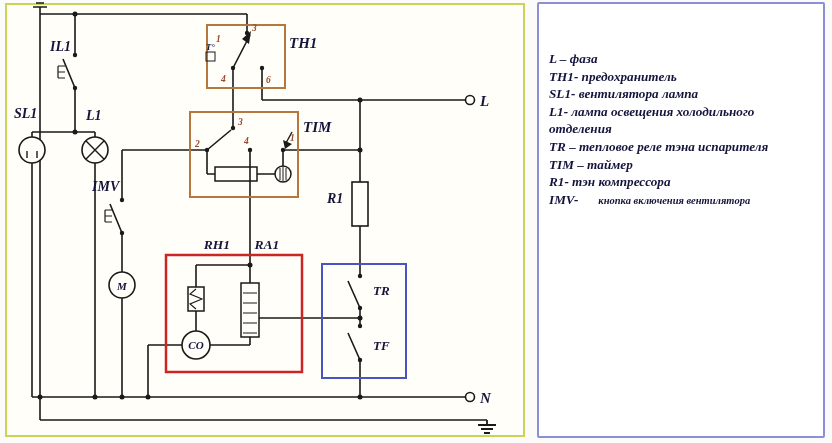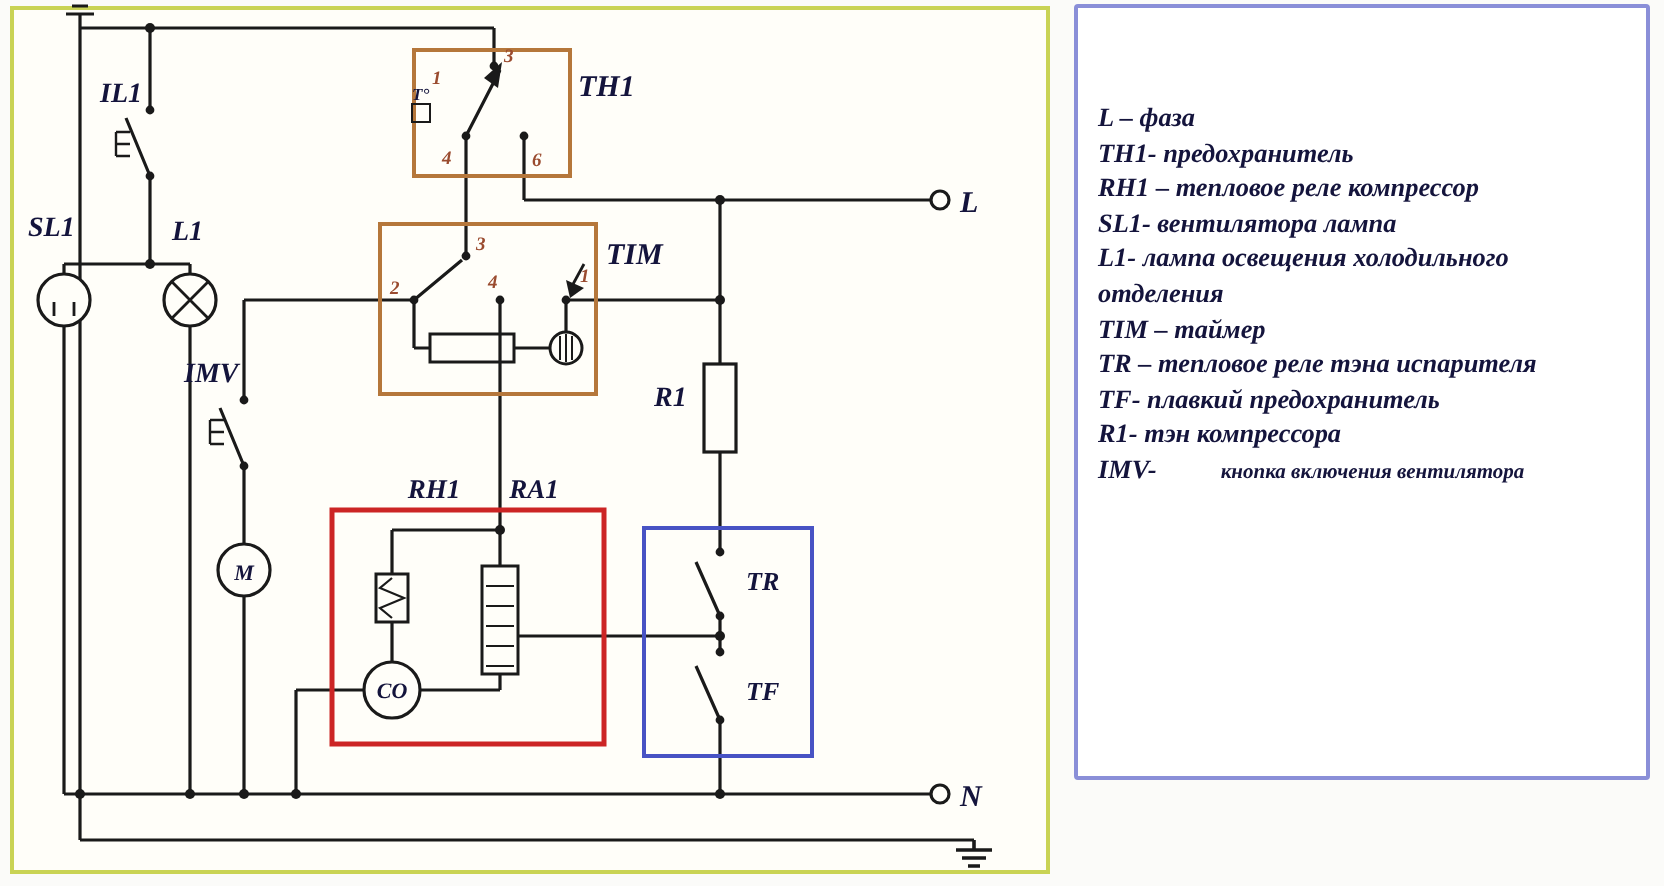--- a/index.html
+++ b/index.html
@@ -1,26 +1,26 @@
 <!DOCTYPE html>
 <html><head>
 <meta charset="utf-8">
 <style>
   html,body{margin:0;padding:0;background:#fbfbf9;}
   .stage{position:relative;width:832px;height:443px;background:#fbfbf9;
          font-family:"Liberation Serif",serif;overflow:hidden;}
   .schematic-panel{position:absolute;left:0;top:0;width:530px;height:443px;}
   svg text{font-family:"Liberation Serif",serif;font-style:italic;font-weight:bold;fill:#14143c;}
   svg text.contact{fill:#9a4b2f;font-size:9.5px;}
-  .legend-panel{position:absolute;left:537px;top:2px;width:288px;height:388px;
+  .legend-panel{position:absolute;left:537px;top:2px;width:288px;height:436px;
                 background:#ffffff;border:2px solid #8a8fd8;border-radius:2px;
                 box-sizing:border-box;padding:46px 8px 0 10px;}
   .legend-item{font-size:13.2px;font-weight:bold;font-style:italic;color:#14143c;
                line-height:17.6px;}
-  .legend-imv .imv-small{font-size:10.5px;margin-left:32px;}
+  .legend-imv .imv-small{font-size:10.5px;margin-left:20px;}
 </style>
 </head>
 <body>
 
 <div class="stage">
 
   <div class="schematic-panel">
     <svg width="530" height="443" viewBox="0 0 530 443">
 
       <rect x="6" y="4" width="518" height="432" fill="#fffef9" stroke="#c9d355" stroke-width="2"></rect>
@@ -153,25 +153,23 @@
       <text class="contact" x="238" y="125">3</text>
       <text class="contact" x="195" y="147">2</text>
       <text class="contact" x="244" y="144">4</text>
       <text class="contact" x="290" y="141">1</text>
     </svg>
   </div>
 
   <div class="legend-panel">
     <div class="legend-item">L – фаза</div>
     <div class="legend-item">TH1- предохранитель</div>
-    <div class="legend-item">RH1 – тепловое реле компрессор</div>
     <div class="legend-item">SL1- вентилятора лампа</div>
     <div class="legend-item">L1- лампа освещения холодильного отделения</div>
+    <div class="legend-item">TR – тепловое реле тэна испарителя</div>
     <div class="legend-item">TIM – таймер</div>
-    <div class="legend-item">TR – тепловое реле тэна испарителя</div>
-    <div class="legend-item">TF- плавкий предохранитель</div>
     <div class="legend-item">R1- тэн компрессора</div>
     <div class="legend-item legend-imv">
       <span>IMV-</span><span class="imv-small">кнопка включения вентилятора</span>
     </div>
   </div>
 
 </div>
 
 </body></html>

